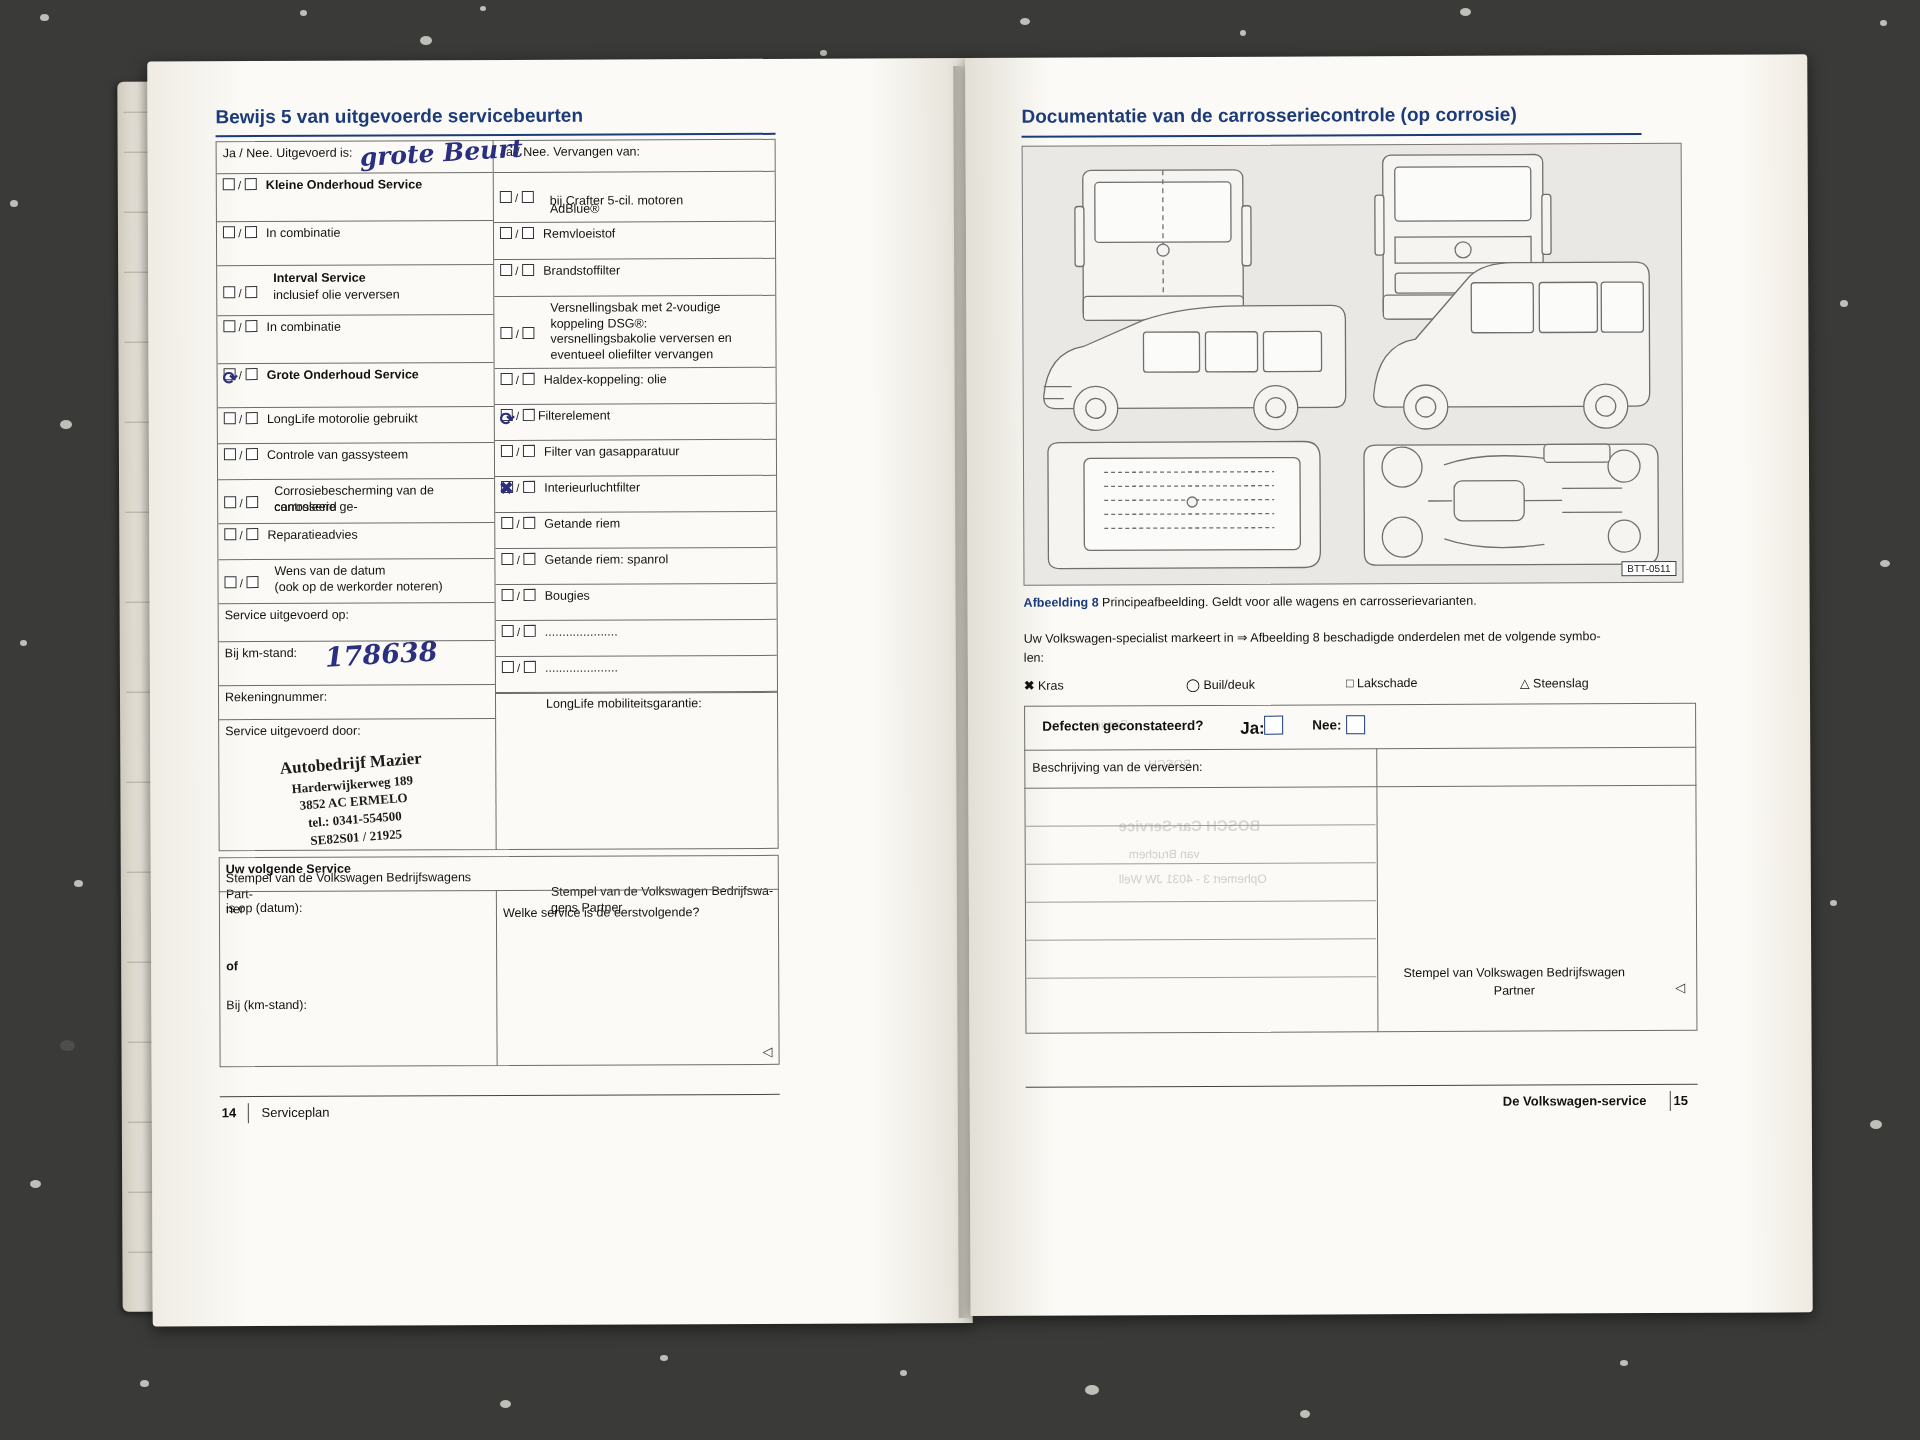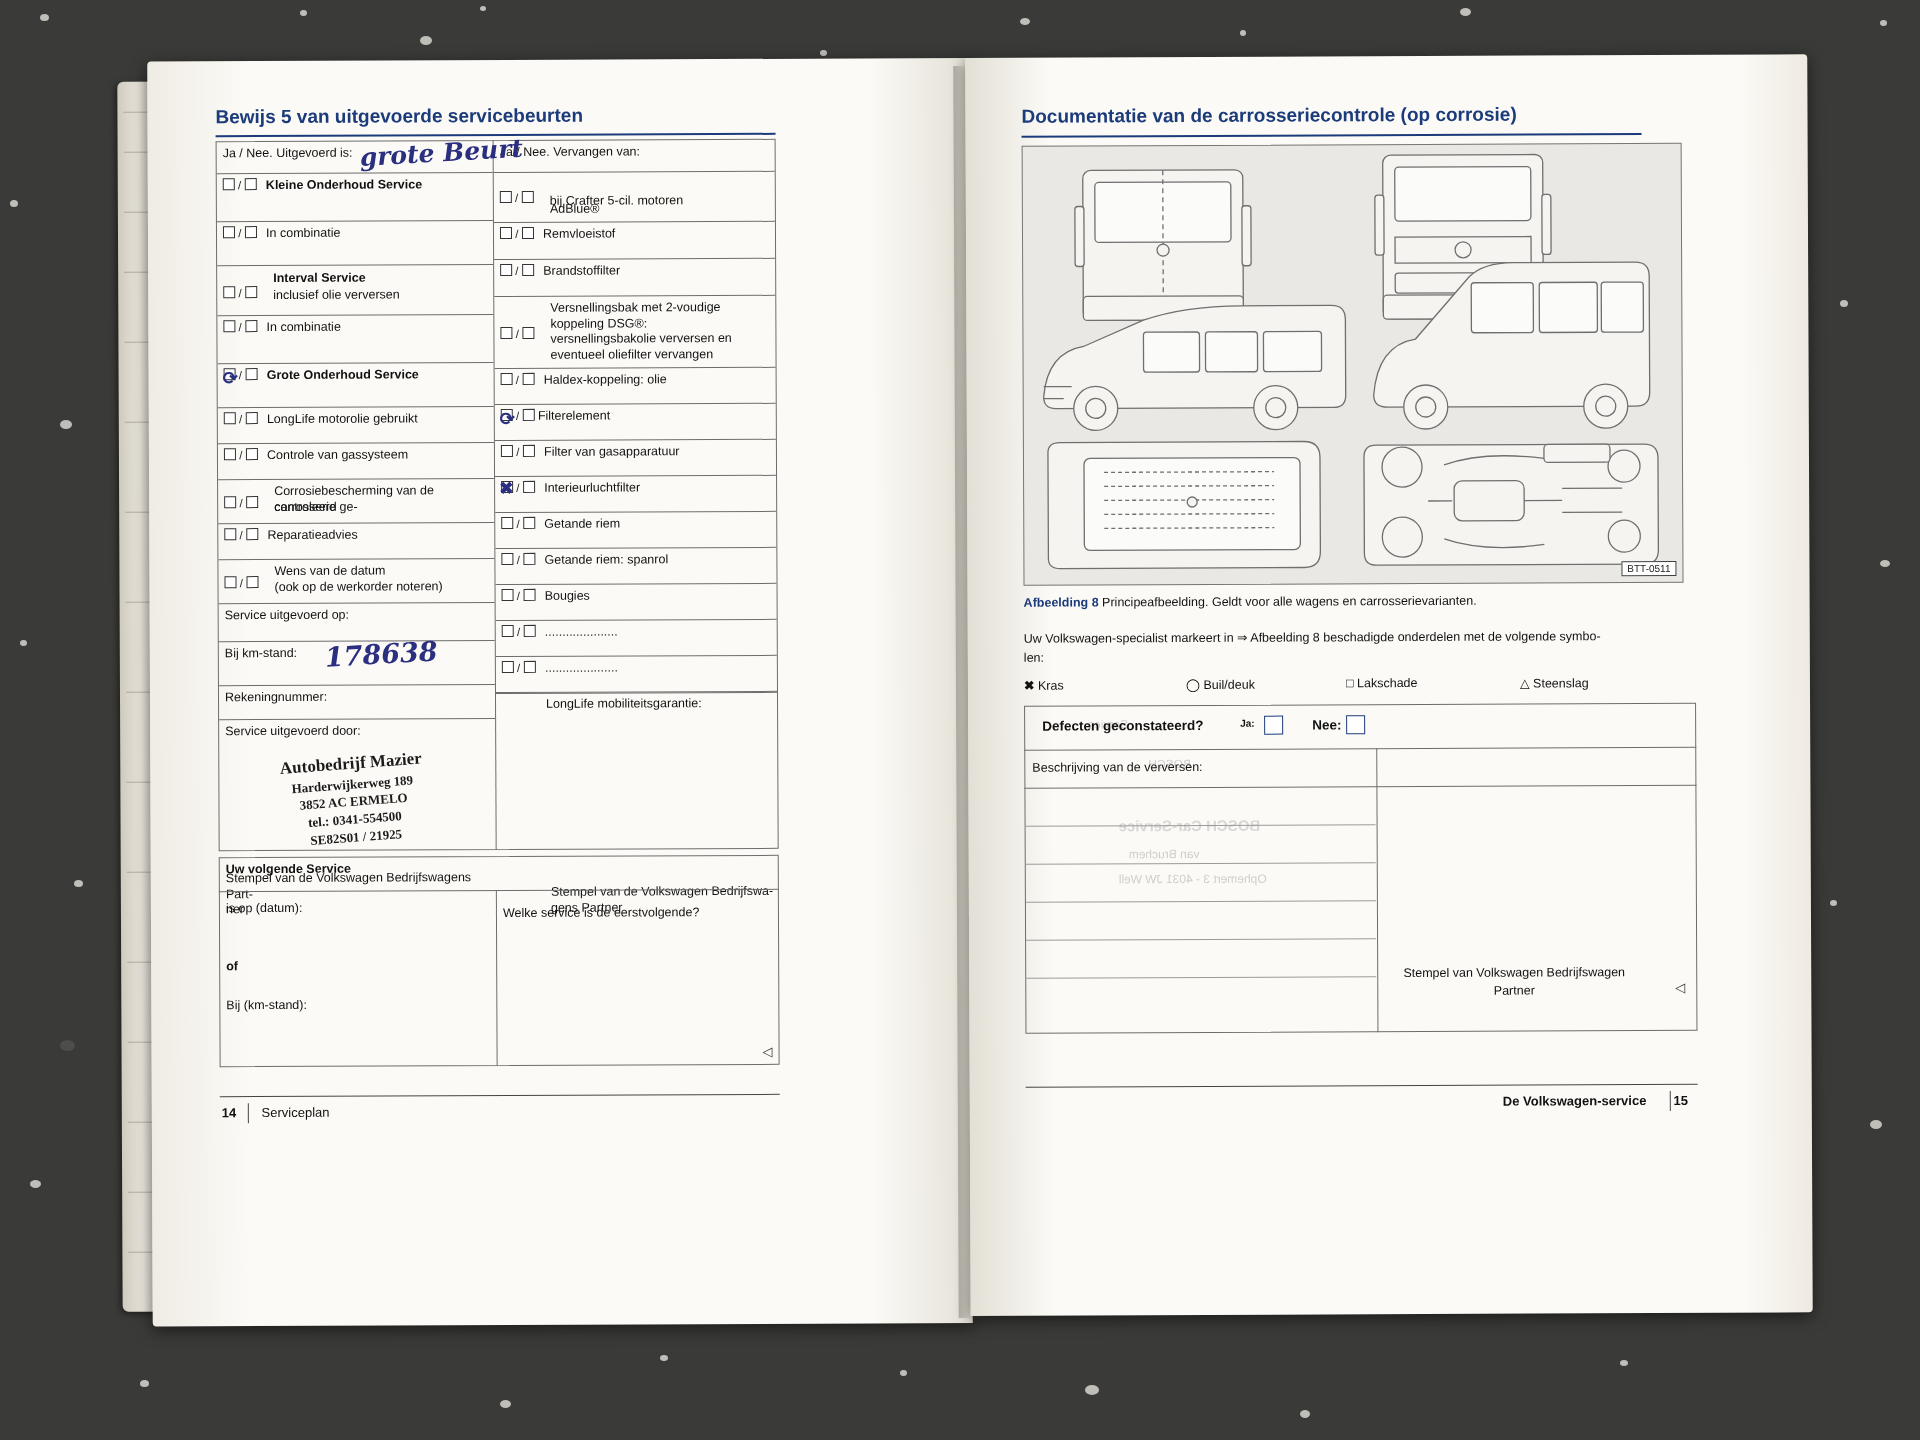--- a/index.html
+++ b/index.html
@@ -454,21 +454,21 @@
         <span>△</span>
         <span>Steenslag</span>
       </div>
 
       <div class="defect-tbl" style="left:56px;top:648px;width:672px;height:328px;"></div>
       <div style="position:absolute;left:56px;top:692px;width:672px;height:1px;background:#6d6d6d;"></div>
       <div style="position:absolute;left:56px;top:730px;width:672px;height:1px;background:#6d6d6d;"></div>
       <div class="vline" style="left:408px;top:692px;height:284px;"></div>
 
       <div class="row-lbl bold" style="left:74px;top:661px;font-size:13.5px;">Defecten geconstateerd?</div>
-      <div class="row-lbl bold" style="left:272px;top:661px;font-size:10px;">Ja:</div>
+      <div class="row-lbl bold" style="left:272px;top:661px;font-size:17px;">Ja:</div>
       <span class="bigchk" style="position:absolute;left:296px;top:659px;"></span>
       <div class="row-lbl bold" style="left:344px;top:661px;font-size:13.5px;">Nee:</div>
       <span class="bigchk" style="position:absolute;left:378px;top:659px;"></span>
 
       <div class="row-lbl" style="left:64px;top:703px;">Beschrijving van de verversen:</div>
 
       <div class="dline" style="left:57px;top:768px;width:350px;"></div>
       <div class="dline" style="left:57px;top:806px;width:350px;"></div>
       <div class="dline" style="left:57px;top:844px;width:350px;"></div>
       <div class="dline" style="left:57px;top:882px;width:350px;"></div>

